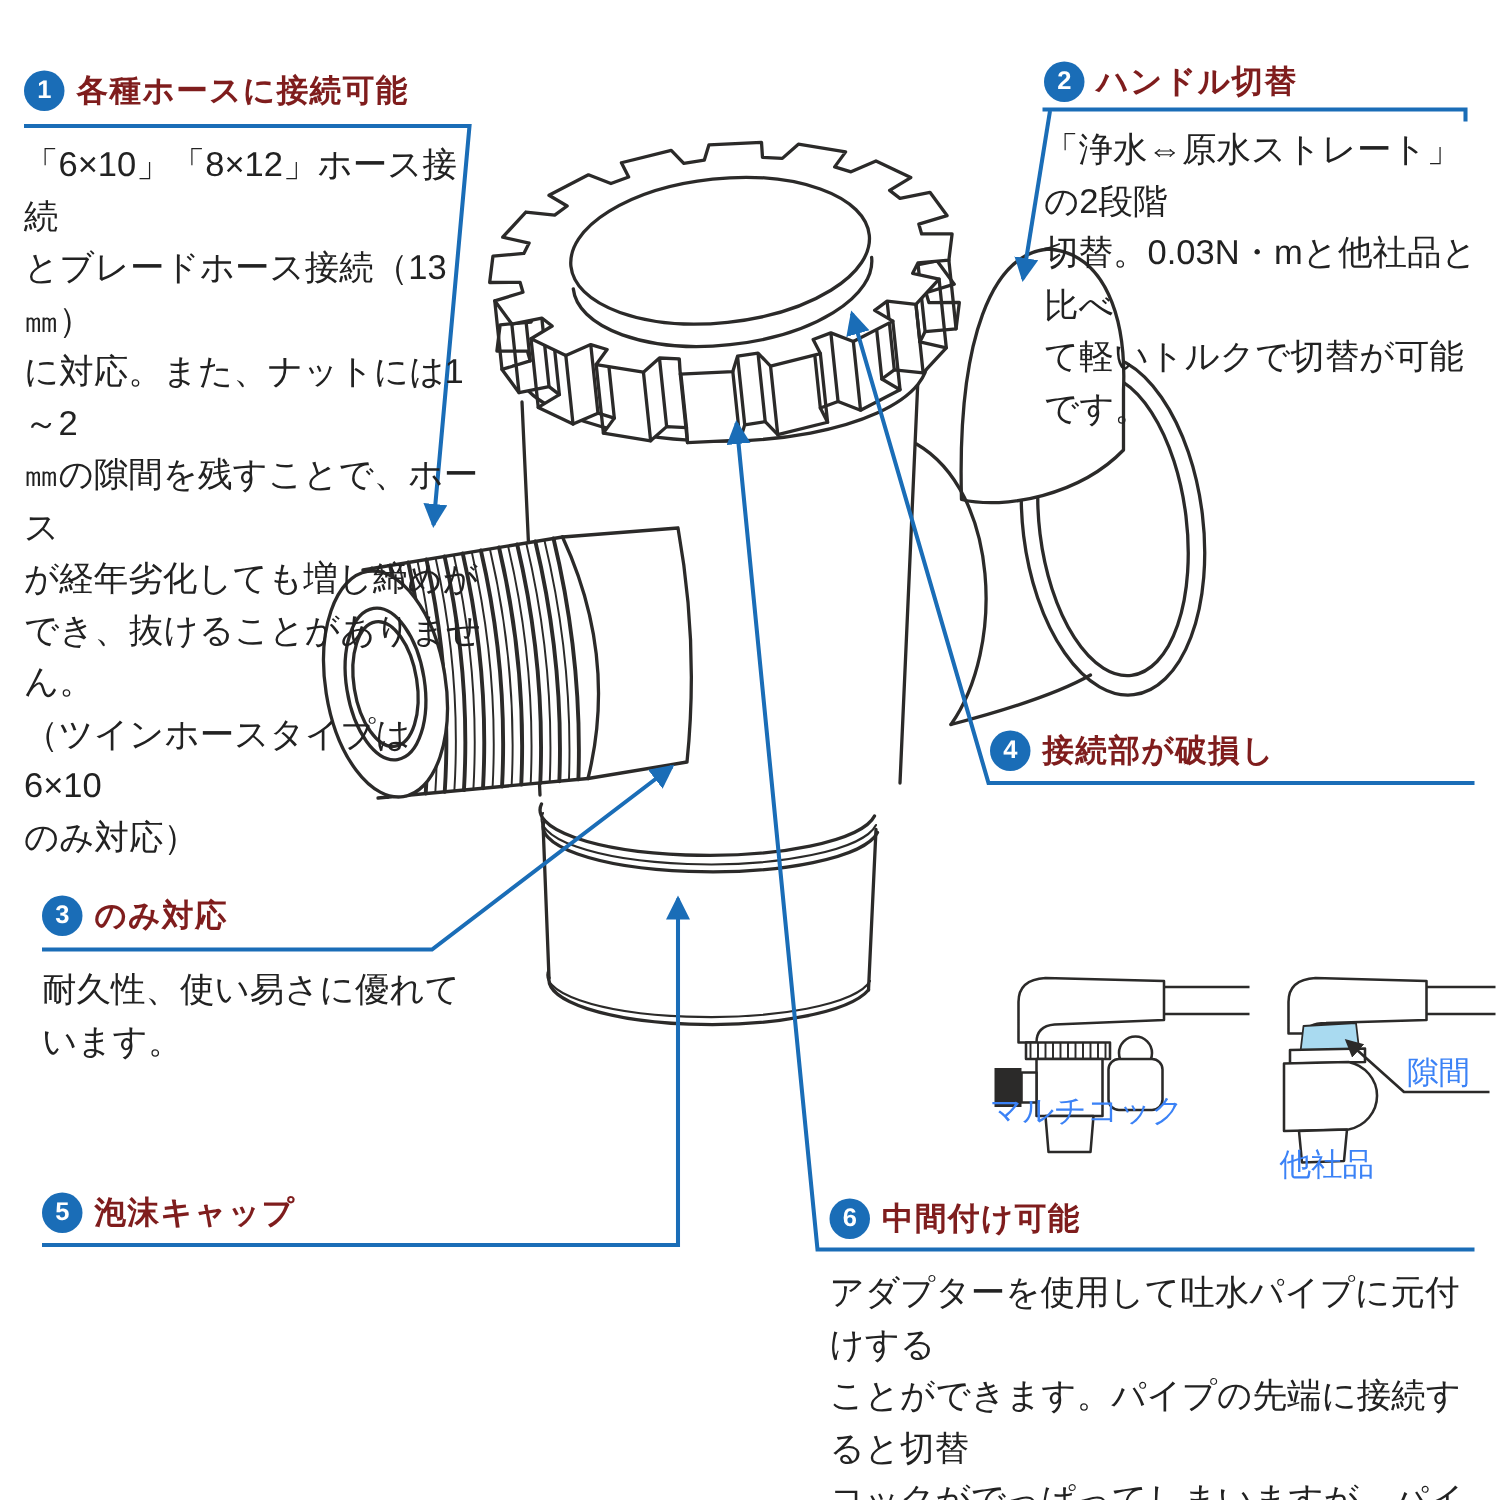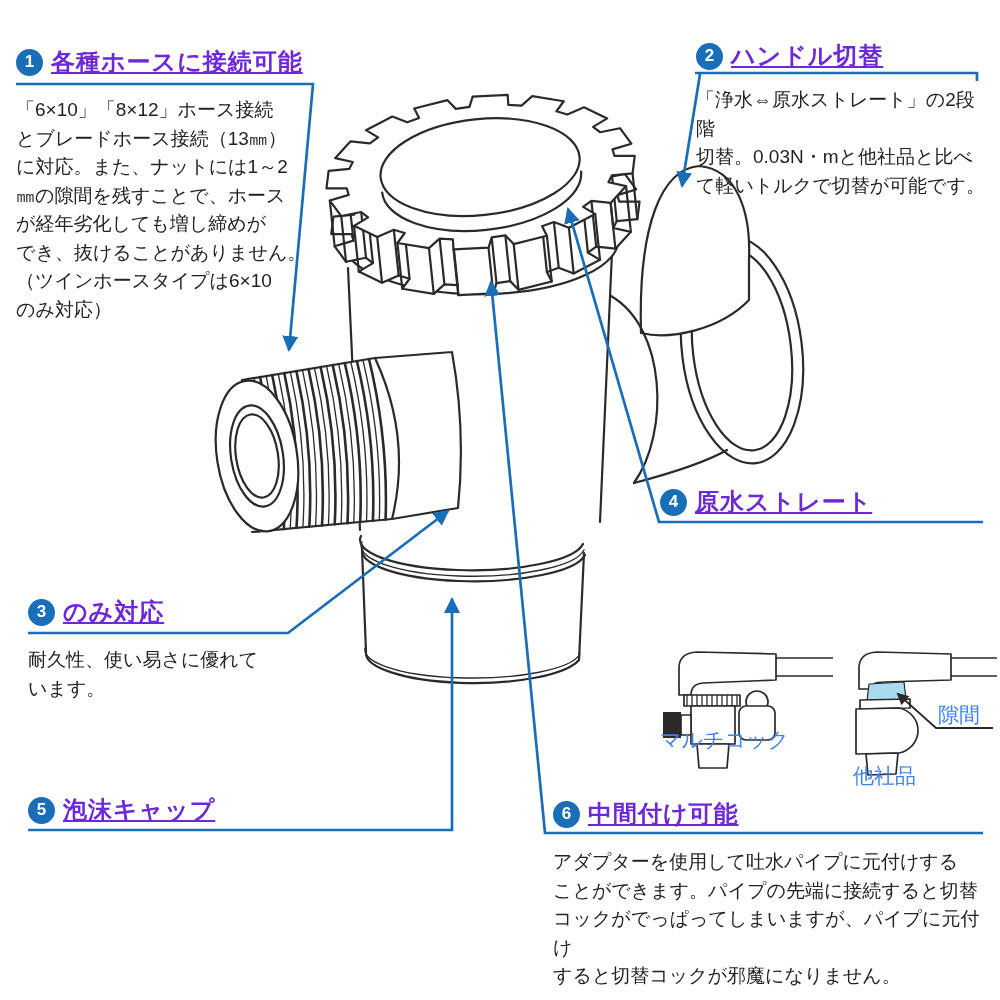--- a/index.html
+++ b/index.html
@@ -8,22 +8,22 @@
   svg.art{position:absolute;left:0;top:0;width:1000px;height:1000px;}
   #product,#subdiagrams{stroke:var(--ink);fill:none;}
   #callout-lines{stroke:var(--accent);fill:none;}
   .bluefill{fill:var(--accent);stroke:none;}
   .inkfill{fill:var(--ink);stroke:none;}
   .gapfill{fill:var(--gap);}
   .callout{position:absolute;}
   .head{display:flex;align-items:center;gap:8px;}
   .badge{width:27px;height:27px;border-radius:50%;background:var(--accent);color:#fff;
          font-weight:bold;font-size:17px;display:flex;align-items:center;justify-content:center;flex:none;}
-  .title{font-size:24px;font-weight:bold;color:#6d28d9;letter-spacing:1px;white-space:nowrap;text-decoration:underline;}
-  .cbody{margin:18px 0 0;font-size:19px;line-height:1.5;color:#222;white-space:pre-line;}
+  .title{font-size:21px;font-weight:bold;color:#7f1d1d;letter-spacing:1px;white-space:nowrap;}
+  .cbody{margin:18px 0 0;font-size:23px;line-height:1.5;color:#222;white-space:pre-line;}
   .slabel{position:absolute;font-size:21px;color:#3b82f6;white-space:nowrap;}
 </style>
 </head>
 <body>
 
 <div class="stage">
 
   <svg class="art" viewBox="0 0 1000 1000">
     <defs>
       <marker id="mb" markerWidth="20" markerHeight="18" refX="14" refY="8" orient="auto" markerUnits="userSpaceOnUse">
@@ -210,21 +210,21 @@
       <span class="badge">3</span>
       <span class="title">のみ対応</span>
     </div>
     <p class="cbody">耐久性、使い易さに優れて
 います。</p>
   </div>
 
   <div class="callout" style="left:660px;top:486px;width:328px">
     <div class="head">
       <span class="badge">4</span>
-      <span class="title">原水ストレート</span>
+      <span class="title">接続部が破損し</span>
     </div>
   </div>
 
   <div class="callout" style="left:28px;top:794px;width:430px">
     <div class="head">
       <span class="badge">5</span>
       <span class="title">泡沫キャップ</span>
     </div>
   </div>
 

